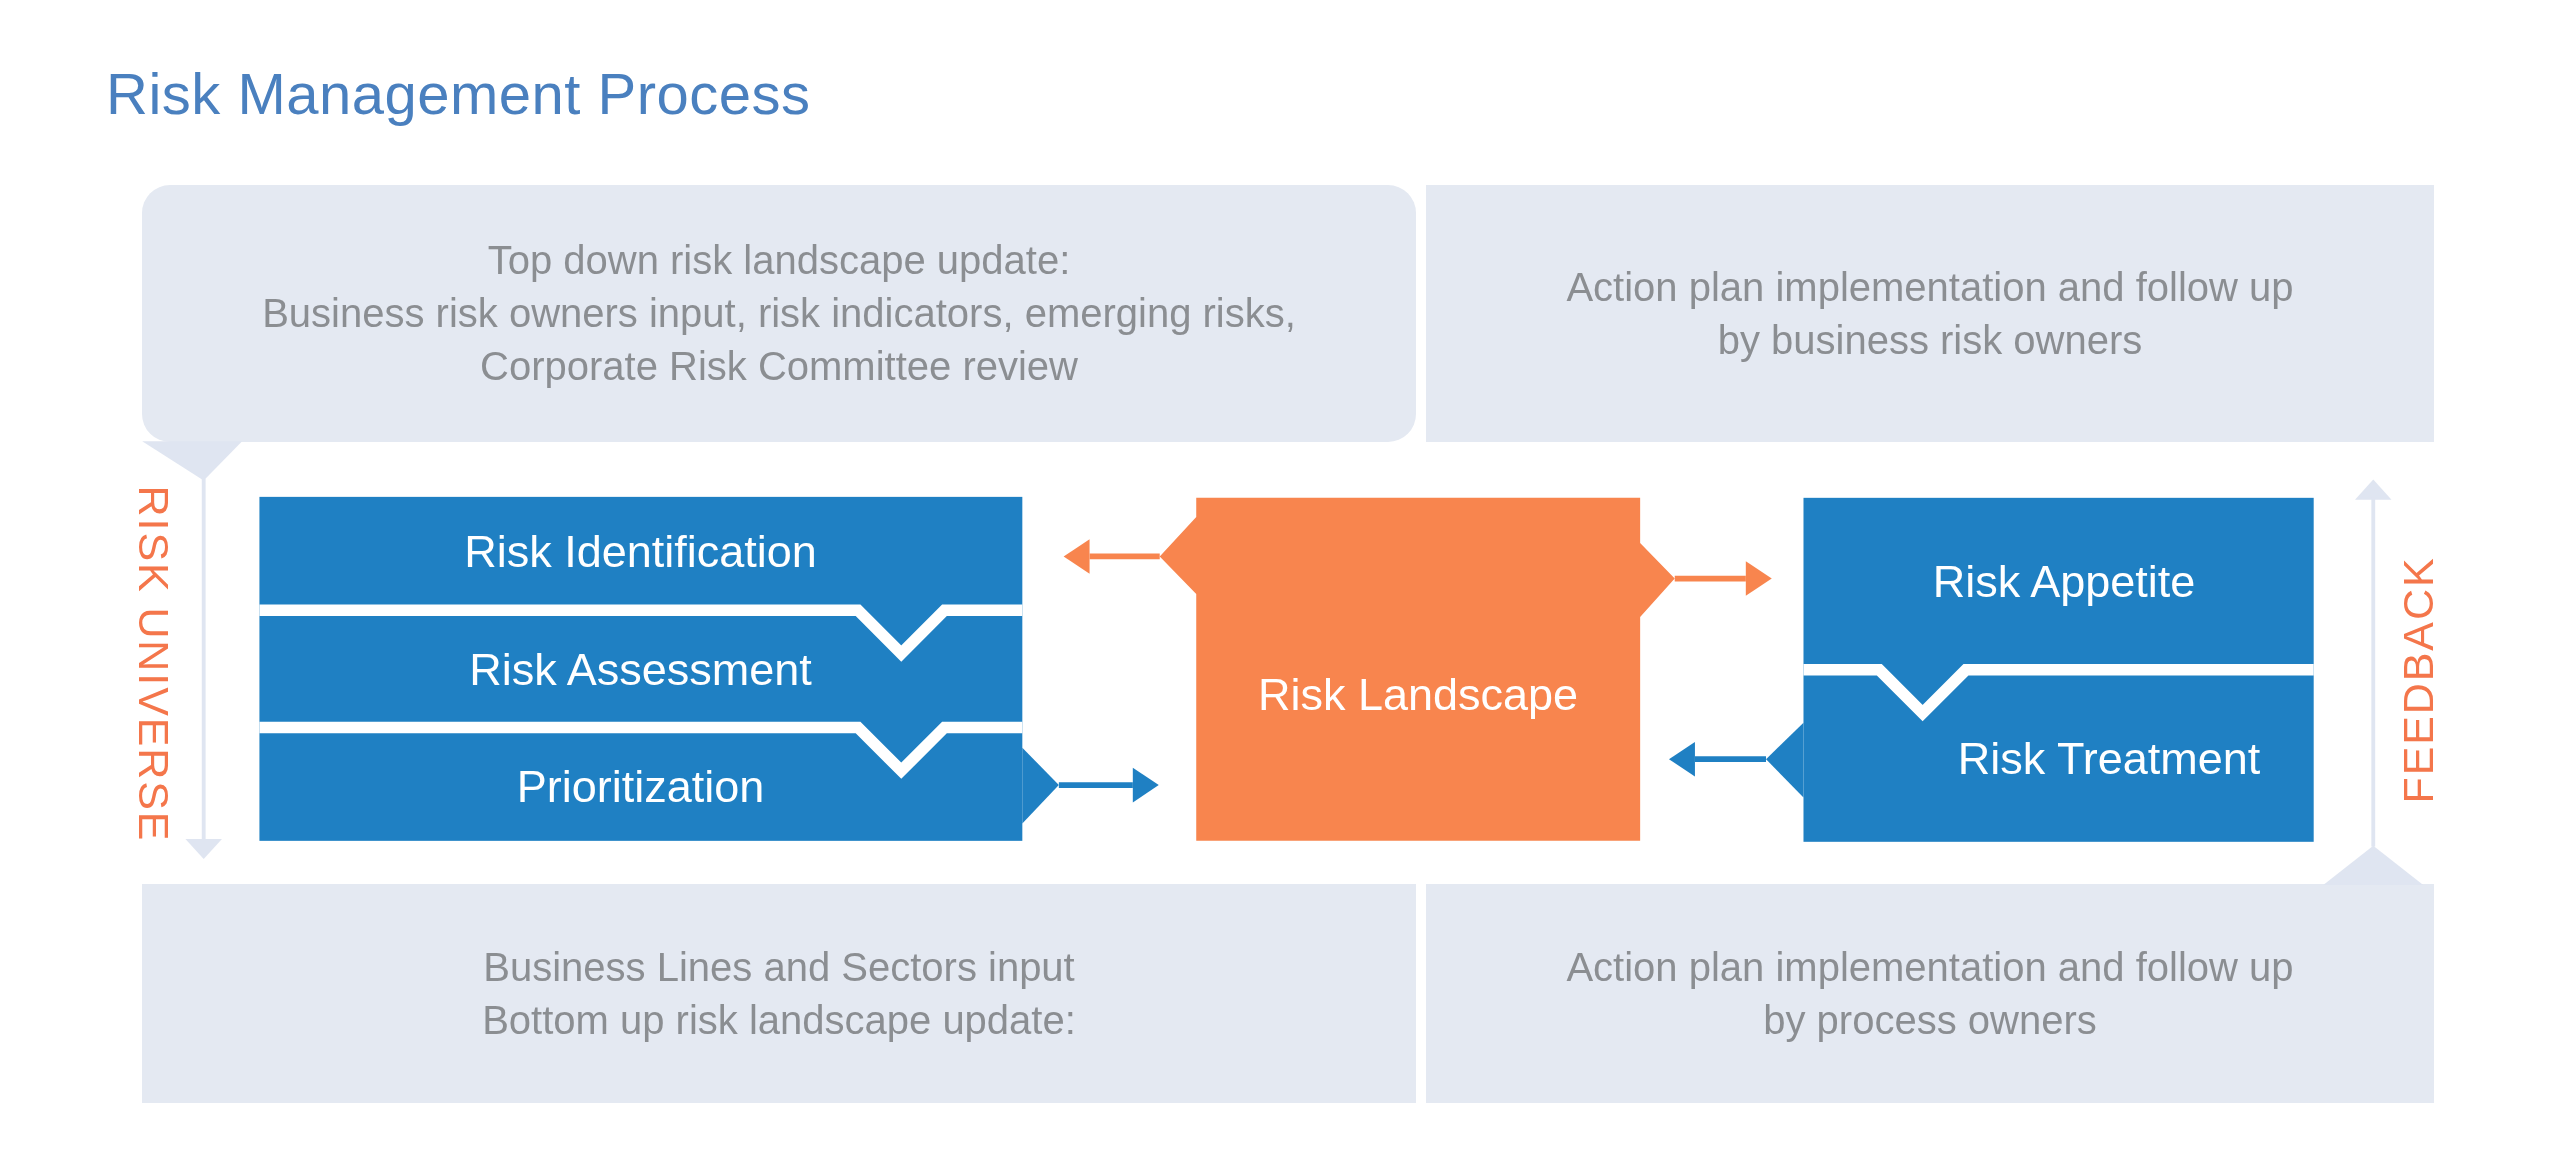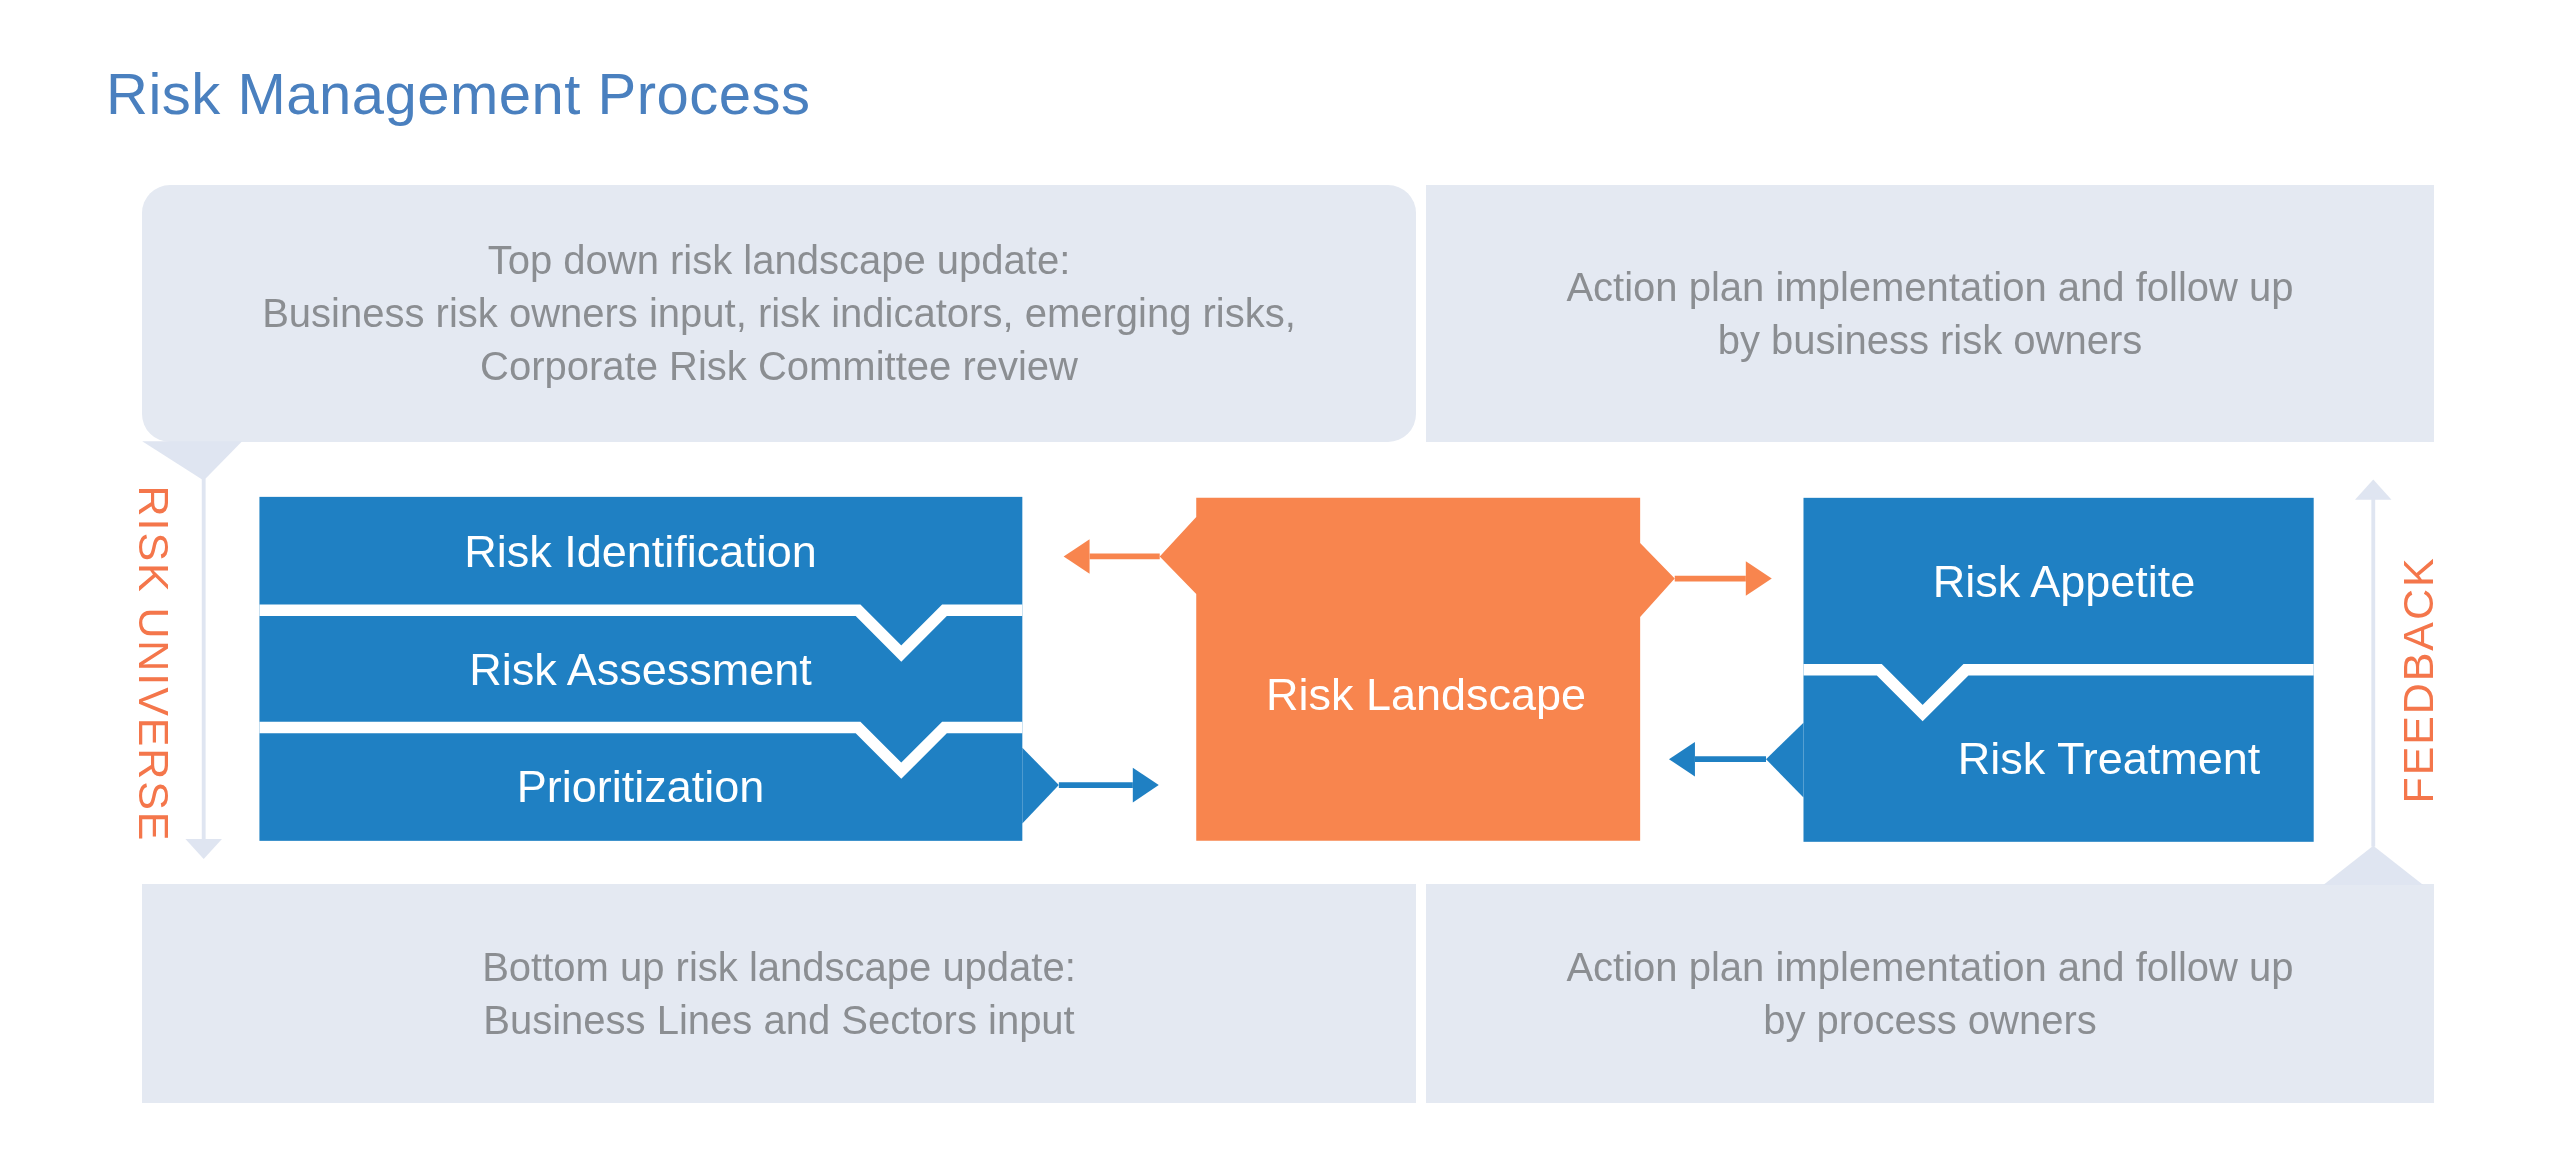--- a/index.html
+++ b/index.html
@@ -53,21 +53,21 @@
     justify-content: center;
     align-items: center;
     color: #ffffff;
     font-size: 45px;
     white-space: nowrap;
     pointer-events: none;
   }
   .lbl-risk-identification { left: 259px; top: 497px; width: 763px; height: 110px; }
   .lbl-risk-assessment     { left: 259px; top: 616px; width: 763px; height: 108px; }
   .lbl-prioritization      { left: 259px; top: 733px; width: 763px; height: 108px; }
-  .lbl-risk-landscape      { left: 1196px; top: 498px; width: 444px; height: 393px; margin-left: 8px; }
+  .lbl-risk-landscape      { left: 1196px; top: 498px; width: 444px; height: 393px; }
   .lbl-risk-appetite       { left: 1809px; top: 498px; width: 510px; height: 168px; }
   .lbl-risk-treatment      { left: 1854px; top: 675px; width: 510px; height: 167px; }
   .vlabel {
     position: absolute;
     color: #f4764b;
     font-size: 43px;
     letter-spacing: 1.9px;
     white-space: nowrap;
     display: flex;
     justify-content: center;
@@ -95,22 +95,22 @@
   <div class="panel panel-tl">
     <div>Top down risk landscape update:</div>
     <div>Business risk owners input, risk indicators, emerging risks,</div>
     <div>Corporate Risk Committee review</div>
   </div>
   <div class="panel panel-tr">
     <div>Action plan implementation and follow up</div>
     <div>by business risk owners</div>
   </div>
   <div class="panel panel-bl">
+    <div>Business Lines and Sectors input</div>
     <div>Bottom up risk landscape update:</div>
-    <div>Business Lines and Sectors input</div>
   </div>
   <div class="panel panel-br">
     <div>Action plan implementation and follow up</div>
     <div>by process owners</div>
   </div>
 
   <svg class="shapes" viewBox="0 0 2681 1206">
 
     <g>
       <polygon points="148,459 252,459 212,500" fill="#dfe5f1"></polygon>

